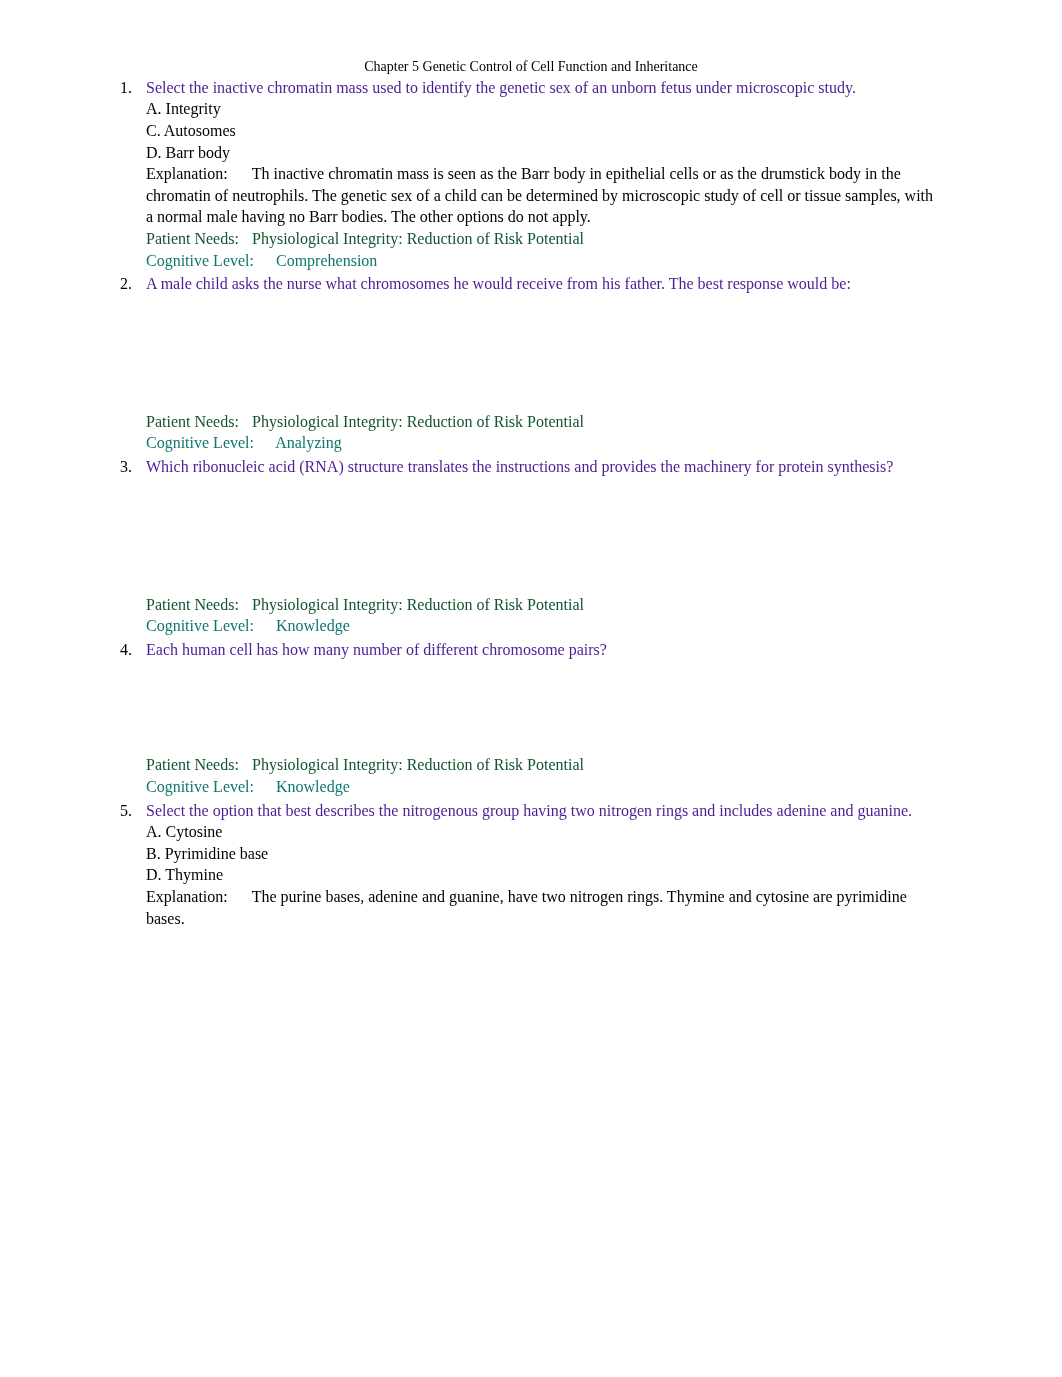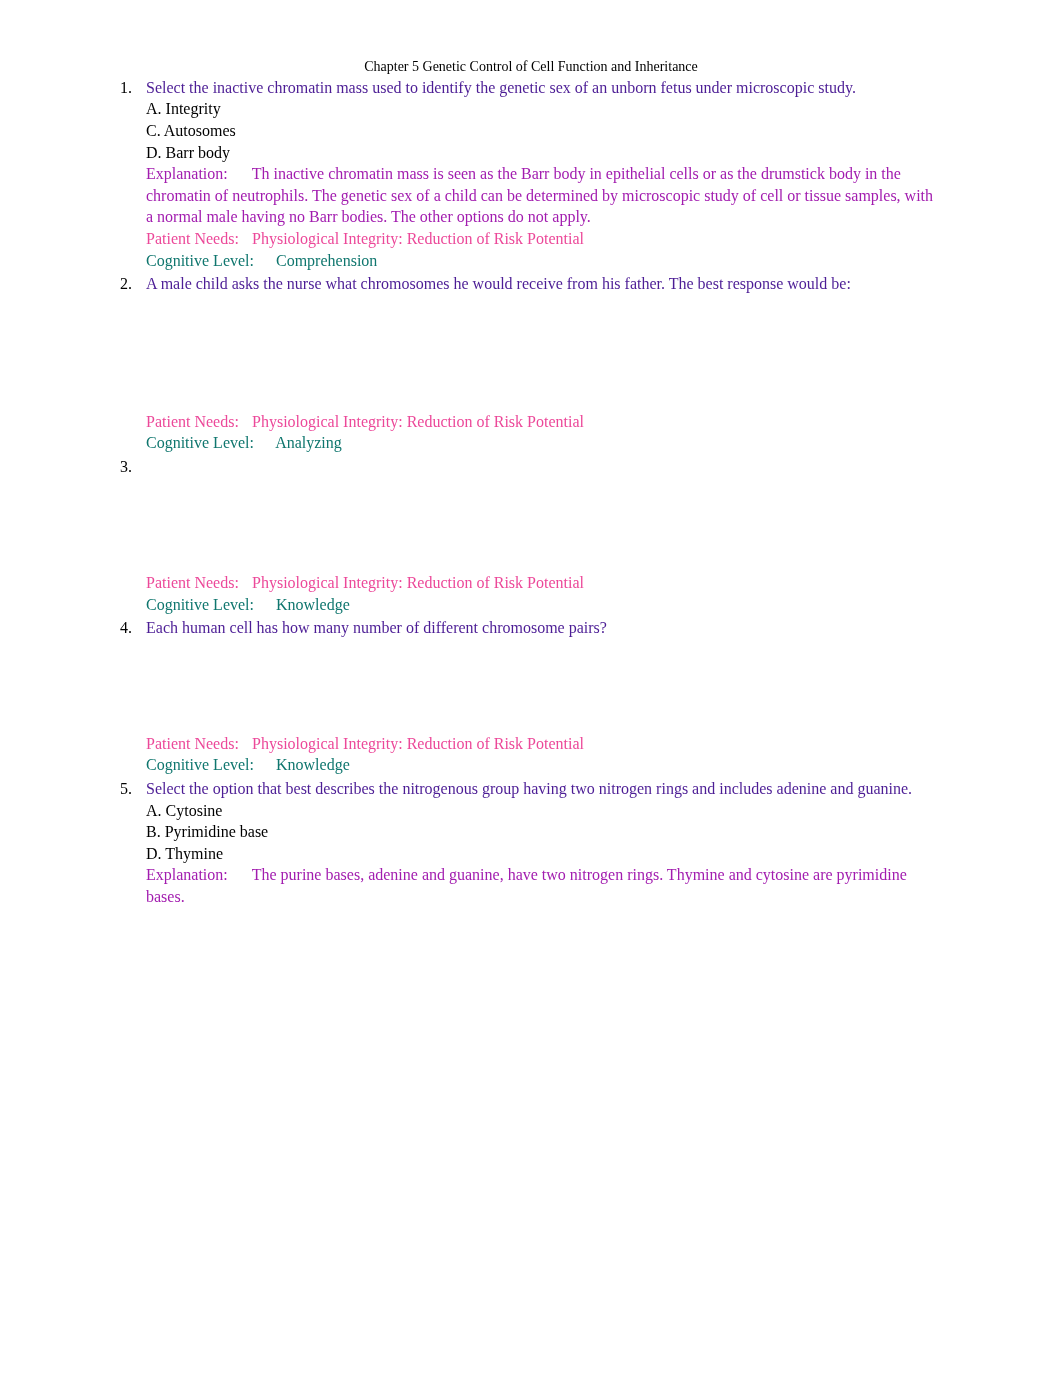--- a/index.html
+++ b/index.html
@@ -40,28 +40,28 @@
     .qtext {
       color: #4c1d95;
     }
     .opts {
       padding-left: 0;
     }
     .opt {
       color: #000;
     }
     .exp {
-      color: #a21caf;
+      color: #000000;
     }
     .exp-label {
       display: inline-block;
       min-width: 102px;
     }
     .pn {
-      color: #ec4899;
+      color: #14532d;
     }
     .pn-label {
       display: inline-block;
       min-width: 102px;
     }
     .cl {
       color: #0f766e;
     }
     .cl-label {
       display: inline-block;
@@ -112,20 +112,21 @@
       <span class="pn-label">Patient Needs:</span>
       <span>Physiological Integrity: Reduction of Risk Potential</span>
     </div>
     <div class="cl">
       <span class="cl-label">Cognitive Level:</span>
       <span>Analyzing</span>
     </div>
   </li>
 
   <li class="question">
+    <div class="qtext">Which ribonucleic acid (RNA) structure translates the instructions and provides the machinery for protein synthesis?</div>
     <div class="gap-medium"></div>
     <div class="pn">
       <span class="pn-label">Patient Needs:</span>
       <span>Physiological Integrity: Reduction of Risk Potential</span>
     </div>
     <div class="cl">
       <span class="cl-label">Cognitive Level:</span>
       <span>Knowledge</span>
     </div>
   </li>

